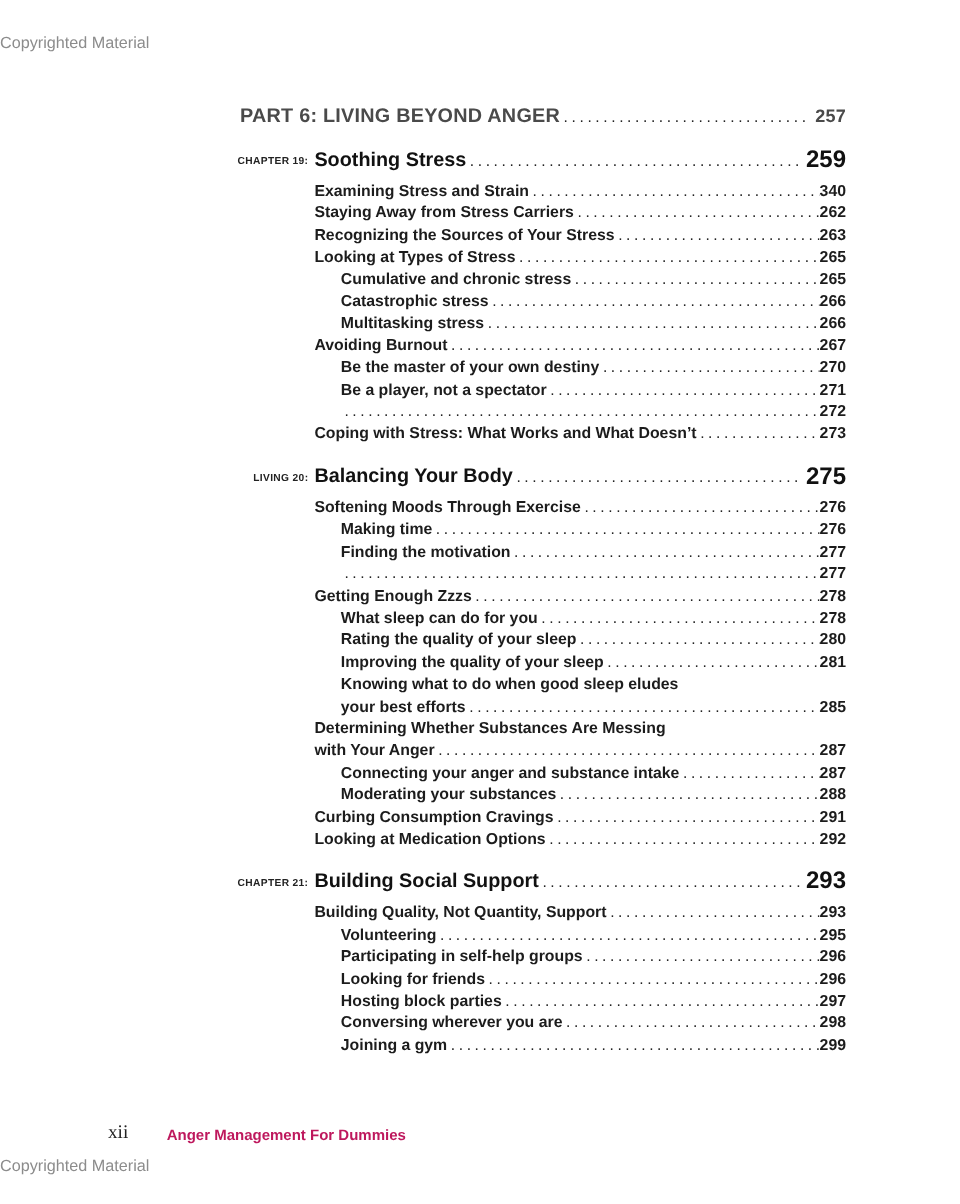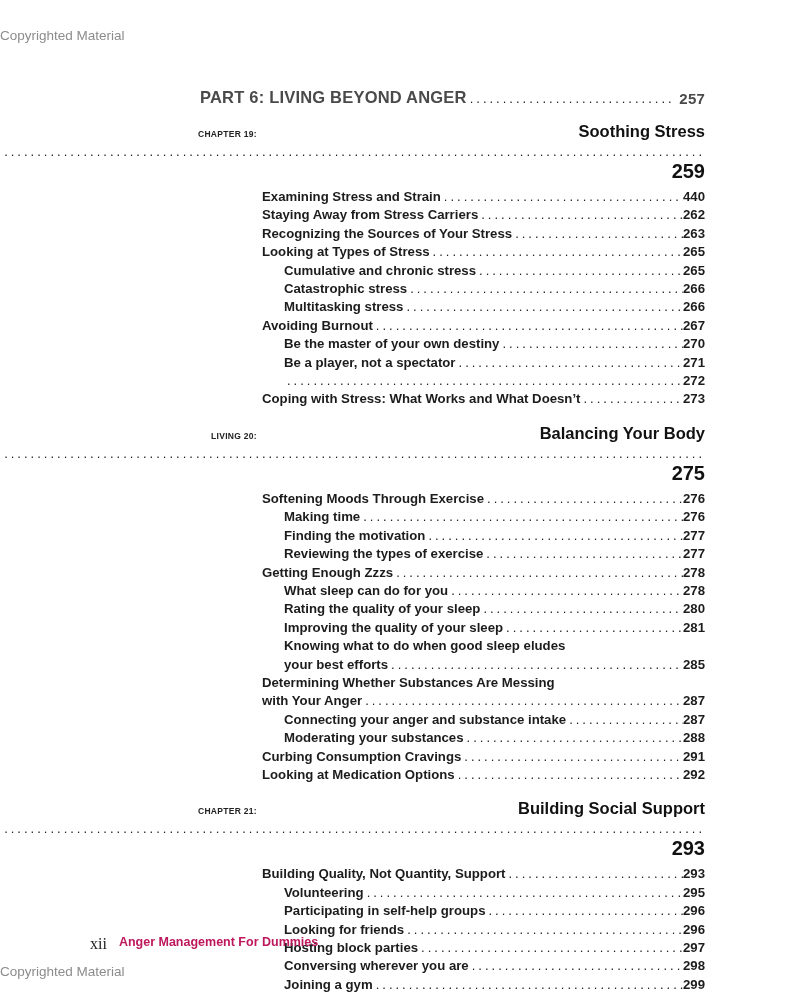--- a/index.html
+++ b/index.html
@@ -18,21 +18,21 @@
     font-size: 13.5px;
   }
   .copyright.top { top: 28px; }
   .copyright.bottom { bottom: 24px; }
 
   .toc {
     position: absolute;
     left: 262px; top: 88px;
     width: 443px;
   }
-  .row { display: flex; align-items: flex-end; }
+  .row { display: flex; align-items: center; }
 
   .dots { flex: 1; overflow: hidden; white-space: nowrap; min-width: 12px; }
   .dots::after {
     content: "..................................................................................................................................";
     letter-spacing: 3px;
     font-size: 13px;
     font-weight: 400;
     color: #222222;
     padding-left: 3px;
   }
@@ -49,21 +49,20 @@
   .part-row .pagenum { font-size: 15px; padding-left: 4px; }
 
   
   .chapter-block { margin-top: 15px; }
   .chapter-heading {
     position: relative;
     font-size: 16.5px;
     font-weight: 700;
     color: #111111;
     margin-bottom: 5px;
-    flex-direction: column;
   }
   .chapter-label {
     position: absolute;
     right: 100%;
     margin-right: 5px;
     top: 7px;
     font-size: 8.5px;
     font-weight: 700;
     letter-spacing: 0.3px;
     color: #222222;
@@ -79,21 +78,21 @@
     line-height: 18.4px;
   }
   .entry.level2 { padding-left: 22px; }
   .entry .pagenum { font-size: 13.2px; }
   .entry-line { line-height: 18.4px; }
 
   
   .footer {
     position: absolute;
     left: 90px; bottom: 50px;
-    display: flex; align-items: flex-start; gap: 12px;
+    display: flex; align-items: flex-end; gap: 32px;
   }
   .folio {
     font-family: "Liberation Serif", serif;
     font-size: 16px;
     color: #222222;
   }
   .book-title {
     font-size: 12.5px;
     font-weight: 700;
     color: #be185d;
@@ -115,21 +114,21 @@
         <div class="chapter-heading row">
           <span class="chapter-label">CHAPTER 19:</span>
           <span class="chapter-title">Soothing Stress</span>
           <span class="dots"></span>
           <span class="pagenum">259</span>
         </div>
         <div class="entry level1">
           <div class="row">
             <span class="entry-text">Examining Stress and Strain</span>
             <span class="dots"></span>
-            <span class="pagenum">440</span>
+            <span class="pagenum">340</span>
           </div>
         </div>
         <div class="entry level1">
           <div class="row">
             <span class="entry-text">Staying Away from Stress Carriers</span>
             <span class="dots"></span>
             <span class="pagenum">262</span>
           </div>
         </div>
         <div class="entry level1">
@@ -225,21 +224,20 @@
         </div>
         <div class="entry level2">
           <div class="row">
             <span class="entry-text">Finding the motivation</span>
             <span class="dots"></span>
             <span class="pagenum">277</span>
           </div>
         </div>
         <div class="entry level2">
           <div class="row">
-            <span class="entry-text">Reviewing the types of exercise</span>
             <span class="dots"></span>
             <span class="pagenum">277</span>
           </div>
         </div>
         <div class="entry level1">
           <div class="row">
             <span class="entry-text">Getting Enough Zzzs</span>
             <span class="dots"></span>
             <span class="pagenum">278</span>
           </div>

